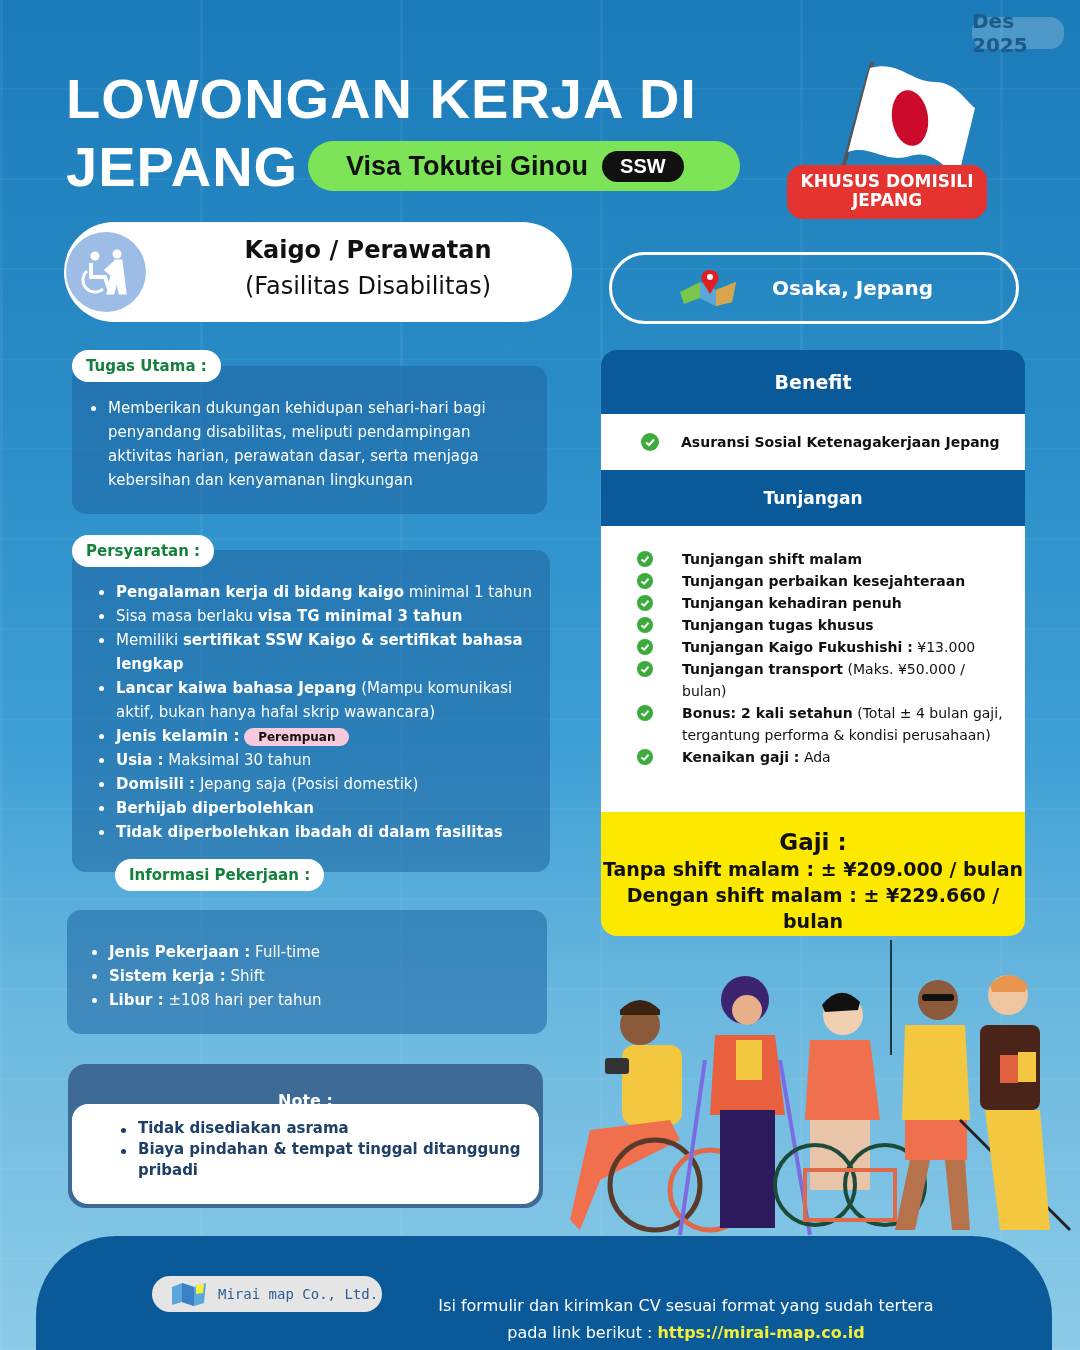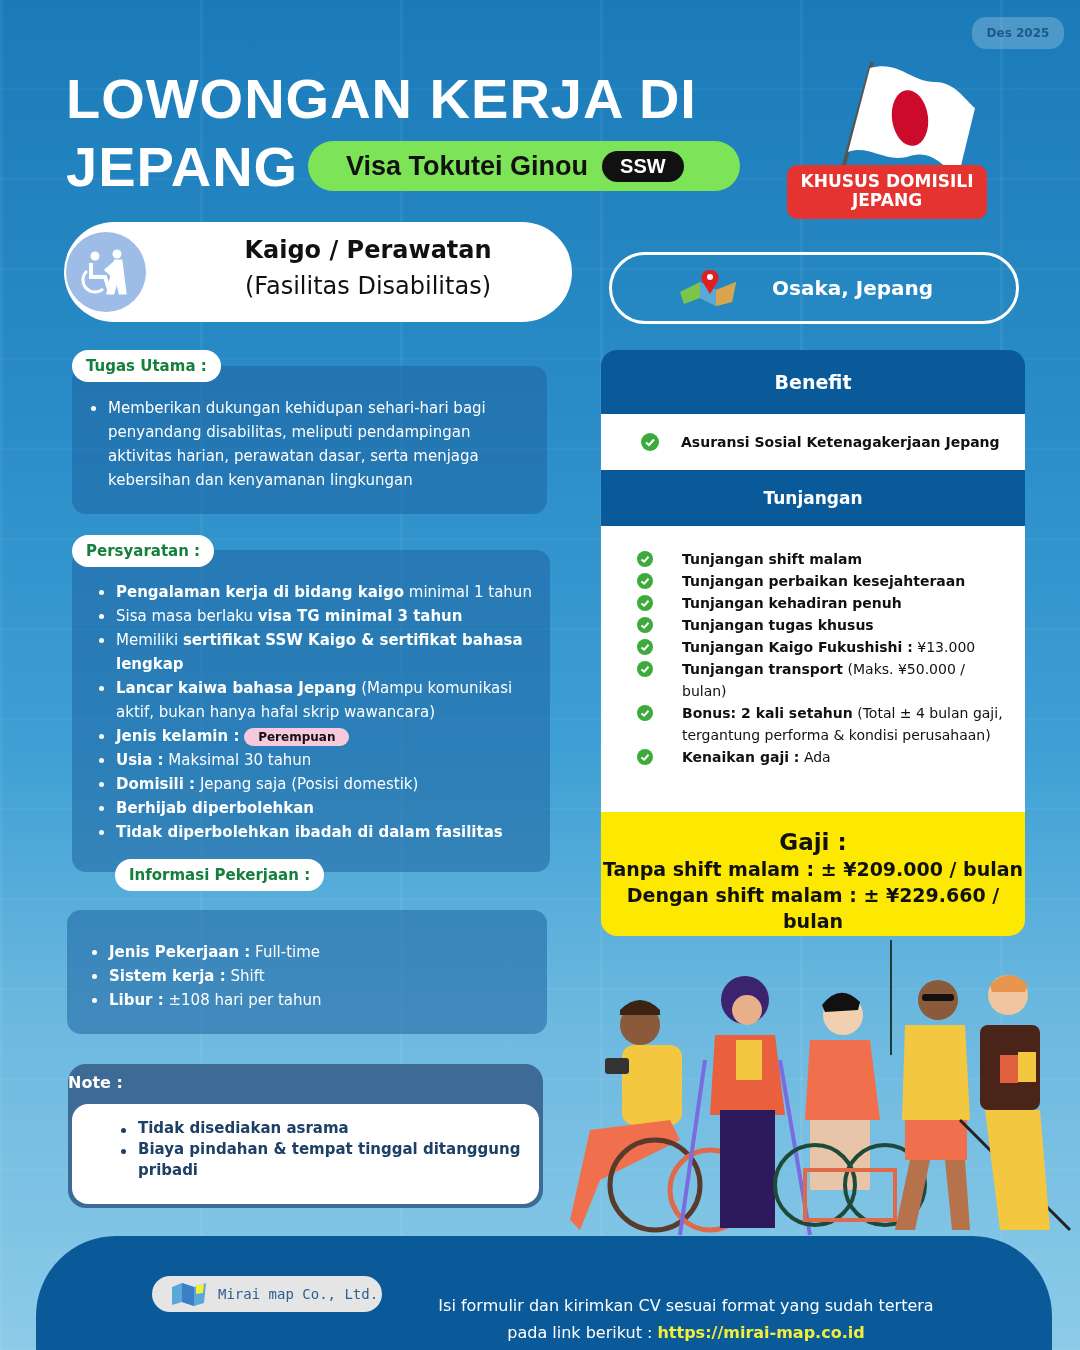--- a/index.html
+++ b/index.html
@@ -15,41 +15,41 @@
     background:
       repeating-linear-gradient(90deg, rgba(255,255,255,0.05) 0 3px, transparent 3px 200px),
       repeating-linear-gradient(0deg, rgba(255,255,255,0.04) 0 2px, transparent 2px 90px);
   }
   .abs { position: absolute; }
 
   
   .date-badge {
     left: 972px; top: 17px; width: 92px; height: 32px;
     background: rgba(255,255,255,0.22); border-radius: 14px;
-    color: #1c5a8a; font-weight: bold; font-size: 12px;
+    color: #1c5a8a; font-weight: bold; font-size: 20px;
     display: flex; align-items: center; justify-content: center;
   }
   .title-1 { left: 66px; top: 66px; font-size: 56px; font-weight: bold; letter-spacing: 1px; font-family: "Liberation Sans", sans-serif; }
   .title-2 { left: 66px; top: 134px; font-size: 56px; font-weight: bold; letter-spacing: 1px; font-family: "Liberation Sans", sans-serif; }
   .visa-pill {
     left: 308px; top: 141px; width: 432px; height: 50px;
     background: #7de357; border-radius: 25px;
     display: flex; align-items: center; padding-left: 38px;
     color: #111; font-weight: bold; font-size: 27px; font-family: "Liberation Sans", sans-serif;
   }
   .ssw-badge {
     margin-left: 14px; background: #111; color: #fff;
     border-radius: 20px; padding: 4px 18px; font-size: 20px;
   }
 
   
   .flag-wrap { left: 830px; top: 60px; width: 150px; height: 120px; }
   .khusus {
     left: 787px; top: 165px; width: 200px; height: 54px;
-    background: #e5332f; border-radius: 10px;
+    background: #e5332f; border-radius: 16px;
     font-weight: bold; font-size: 17px; text-align: center;
     line-height: 19px; padding-top: 7px; color: #fff;
   }
 
   
   .job-card {
     left: 64px; top: 222px; width: 508px; height: 100px;
     background: #fff; border-radius: 50px; color: #111;
   }
   .job-icon {
@@ -115,21 +115,21 @@
     text-align: center; font-weight: bold; padding-top: 16px;
   }
   .gaji .g-title { font-size: 23px; line-height: 28px; }
   .gaji .g-line { font-size: 19px; line-height: 26px; }
 
   
   .note-box {
     left: 68px; top: 1064px; width: 475px; height: 144px;
     background: #3d6b95; border-radius: 18px;
   }
-  .note-title { text-align: left; font-weight: bold; font-size: 16px; padding-top: 9px; height: 32px; }
+  .note-title { text-align: center; font-weight: bold; font-size: 16px; padding-top: 27px; height: 32px; }
   .note-inner {
     position: absolute; left: 4px; right: 4px; top: 40px; bottom: 4px;
     background: #fff; border-radius: 16px; padding: 14px 0 0 44px;
   }
   .note-inner ul li { color: #1e3f66; font-weight: bold; font-size: 15px; line-height: 21px; }
   .note-inner ul li::before { background: #1e3f66; }
 
   
   .illus { left: 560px; top: 940px; width: 520px; height: 300px; }
 

